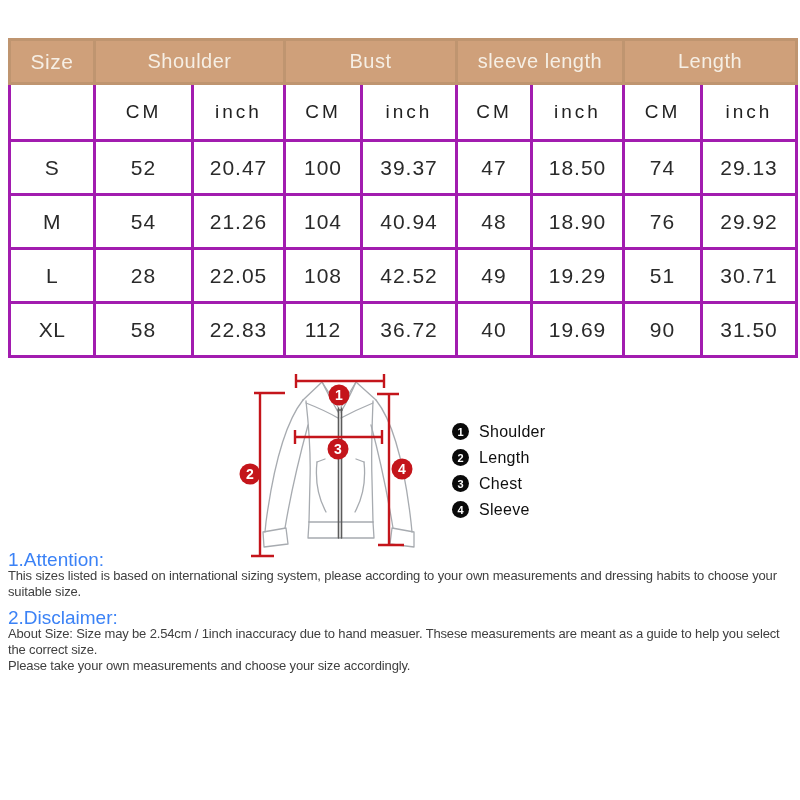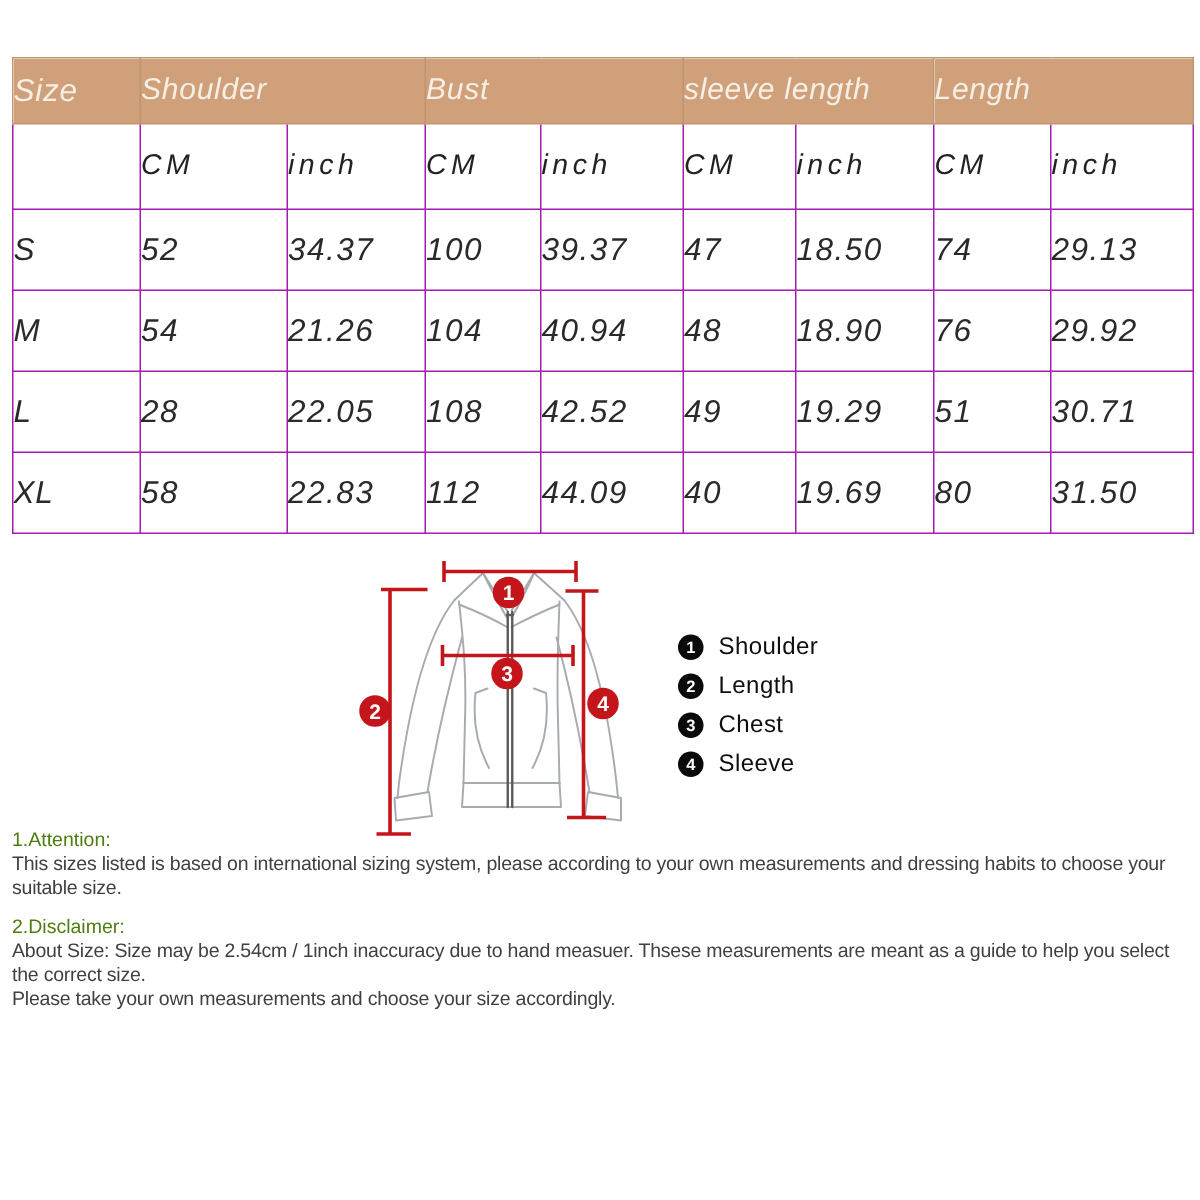--- a/index.html
+++ b/index.html
@@ -8,22 +8,22 @@
     font-family:"Liberation Sans", sans-serif;color:#262626;overflow:hidden;
   }
 
   
   .size-table{
     position:absolute;left:8px;top:38px;width:787px;
     border-collapse:collapse;table-layout:fixed;
     border:1px solid #8f8f8f;
   }
   .size-table th,.size-table td{
-    border:1px solid #a21caf;text-align:left;vertical-align:middle;
-    padding:0;white-space:nowrap;overflow:hidden;font-style:italic;
+    border:3px solid #a21caf;text-align:center;vertical-align:middle;
+    padding:0;white-space:nowrap;overflow:hidden;
   }
   .size-table tr.group-row{height:44px;}
   .size-table tr.unit-row{height:57px;}
   .size-table tr.data-row{height:54px;}
   .size-table th{
     background:#cfa07a;color:#f6efe5;font-weight:500;font-size:20px;
     border-color:#bf9570;letter-spacing:.5px;
   }
   .size-table th.size-head{font-size:21px;}
   .size-table td{font-size:21px;color:#2a2a2a;letter-spacing:1px;}
@@ -37,21 +37,21 @@
   .legend-num{
     width:17px;height:17px;border-radius:50%;background:#0a0a0a;color:#fff;
     font-size:11px;font-weight:bold;display:flex;align-items:center;justify-content:center;
     margin-right:10px;flex:0 0 auto;
   }
   .legend-label{font-size:16px;font-weight:500;color:#0f0f0f;letter-spacing:.3px;}
 
   
   .notes{position:absolute;left:8px;top:552px;width:788px;}
   .note-block{margin-bottom:10px;}
-  .note-title{font-size:13px;line-height:16px;color:#4d7c0f;}
+  .note-title{font-size:19px;line-height:16px;color:#3b82f6;}
   .note-line{font-size:13px;line-height:16px;color:#404040;letter-spacing:-0.15px;}
 </style>
 </head>
 <body>
 
 <table class="size-table">
   <colgroup>
     <col style="width:85px">
       <col style="width:98px">
       <col style="width:92px">
@@ -77,21 +77,21 @@
     <td class="unit-cell">CM</td>
     <td class="unit-cell">inch</td>
     <td class="unit-cell">CM</td>
     <td class="unit-cell">inch</td>
     <td class="unit-cell">CM</td>
     <td class="unit-cell">inch</td>
   </tr>
   <tr class="data-row">
     <td class="size-cell">S</td>
     <td>52</td>
-    <td>34.37</td>
+    <td>20.47</td>
     <td>100</td>
     <td>39.37</td>
     <td>47</td>
     <td>18.50</td>
     <td>74</td>
     <td>29.13</td>
   </tr>
   <tr class="data-row">
     <td class="size-cell">M</td>
     <td>54</td>
@@ -112,24 +112,24 @@
     <td>49</td>
     <td>19.29</td>
     <td>51</td>
     <td>30.71</td>
   </tr>
   <tr class="data-row">
     <td class="size-cell">XL</td>
     <td>58</td>
     <td>22.83</td>
     <td>112</td>
-    <td>44.09</td>
+    <td>36.72</td>
     <td>40</td>
     <td>19.69</td>
-    <td>80</td>
+    <td>90</td>
     <td>31.50</td>
   </tr>
 </tbody>
   </table>
 
 <div class="diagram-wrap">
   <svg width="330" height="196" viewBox="0 0 330 196">
 
     <g stroke="#a7abb0" stroke-width="1.3" fill="none" stroke-linecap="round" stroke-linejoin="round">
 

